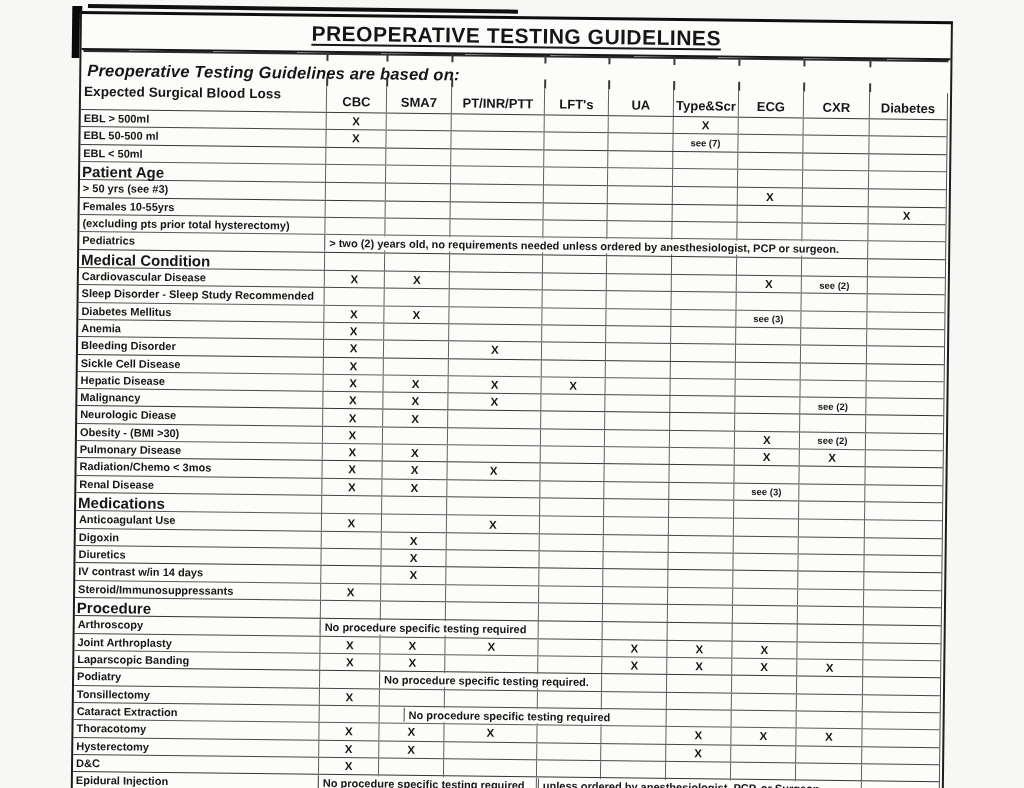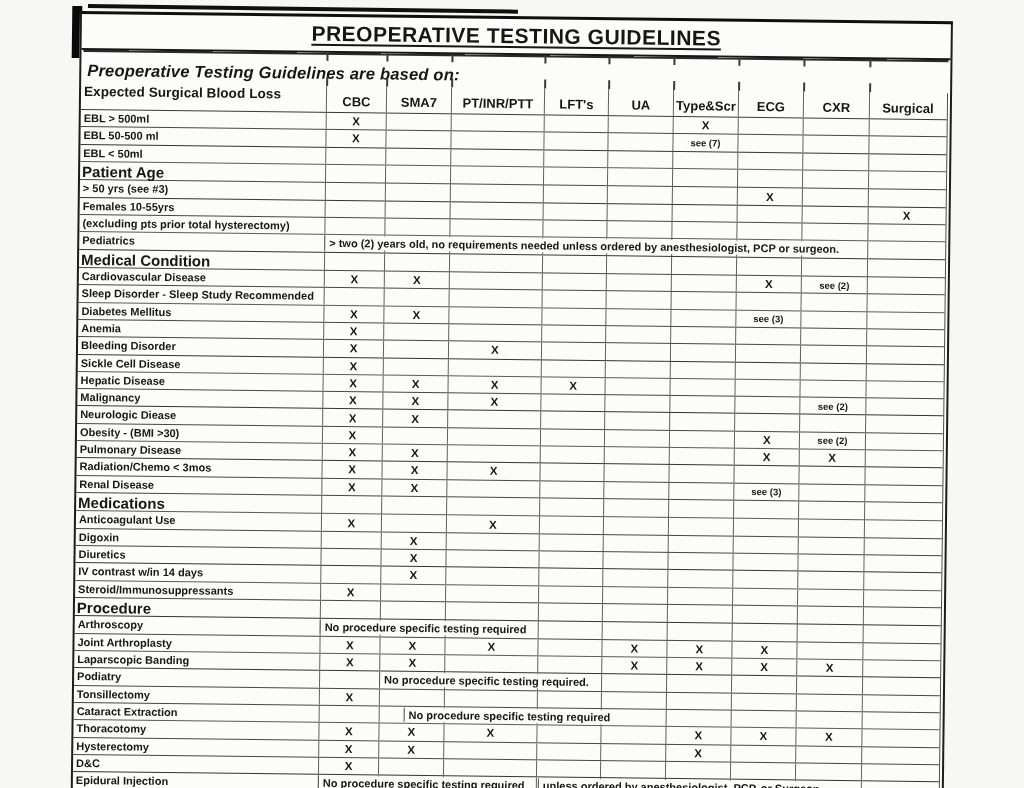--- a/index.html
+++ b/index.html
@@ -95,21 +95,21 @@
         <div class="row header">
           <div class="c hlabel">Expected Surgical Blood Loss</div>
           <div class="c htest">CBC</div>
           <div class="c htest">SMA7</div>
           <div class="c htest">PT/INR/PTT</div>
           <div class="c htest">LFT's</div>
           <div class="c htest">UA</div>
           <div class="c htest">Type&amp;Scr</div>
           <div class="c htest">ECG</div>
           <div class="c htest">CXR</div>
-          <div class="c htest">Surgical</div>
+          <div class="c htest">Diabetes</div>
         </div>
         <div class="row data">
           <div class="c label">EBL &gt; 500ml</div>
           <div class="c mark">X</div>
           <div class="c mark"></div>
           <div class="c mark"></div>
           <div class="c mark"></div>
           <div class="c mark"></div>
           <div class="c mark">X</div>
           <div class="c mark"></div>

